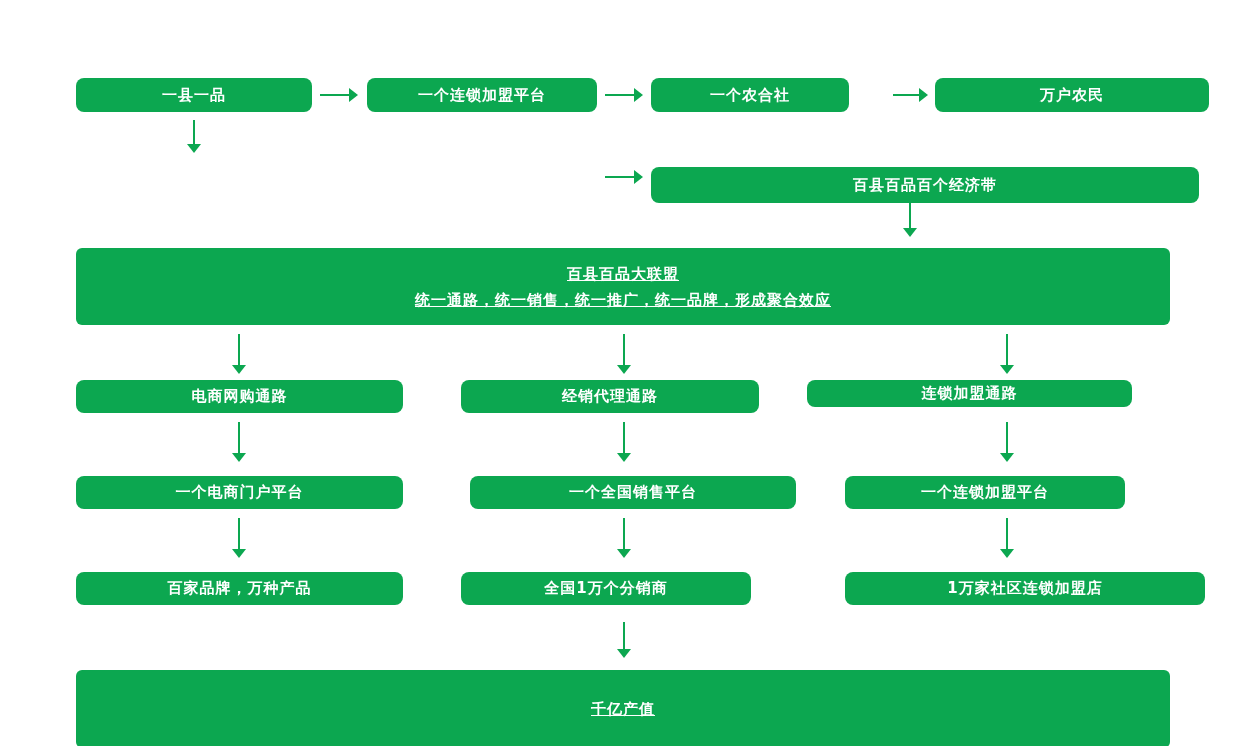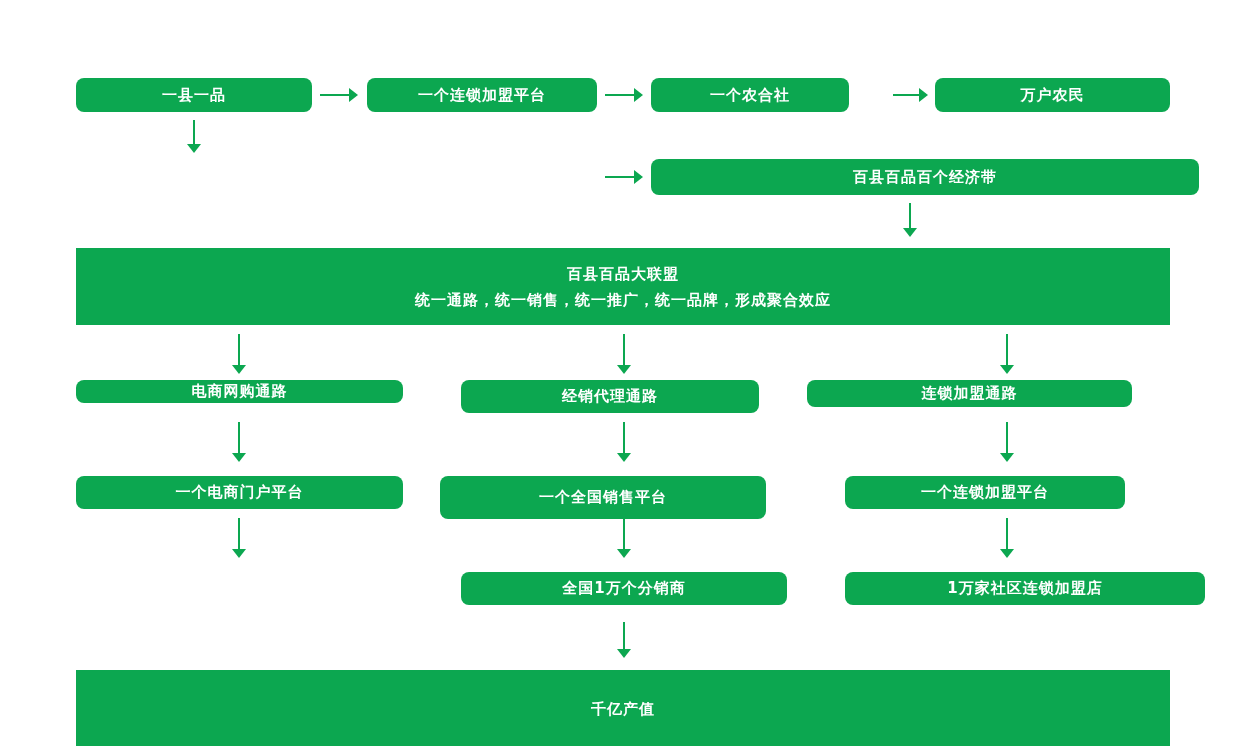--- a/index.html
+++ b/index.html
@@ -27,22 +27,23 @@
     display: flex;
     align-items: center;
     justify-content: center;
     font-size: 15px;
     font-weight: bold;
     text-align: center;
     letter-spacing: 1px;
   }
   .node.big {
     flex-direction: column;
-    border-radius: 0;
+    border-radius: 6px;
     line-height: 26px;
+    text-decoration: underline;
   }
   .harrow { position: absolute; height: 14px; }
   .harrow .line {
     position: absolute; left: 0; right: 8px; top: 6px; height: 2px;
     background: var(--arrow);
   }
   .harrow .head {
     position: absolute; right: 0; top: 0; width: 0; height: 0;
     border-top: 7px solid transparent;
     border-bottom: 7px solid transparent;
@@ -73,32 +74,32 @@
   <div class="node" style="left:367px;top:42px;width:230px;height:34px">一个连锁加盟平台</div>
   <div class="harrow" style="left:605px;top:52px;width:38px">
       <span class="line"></span>
       <span class="head"></span>
     </div>
   <div class="node" style="left:651px;top:42px;width:198px;height:34px">一个农合社</div>
   <div class="harrow" style="left:893px;top:52px;width:35px">
       <span class="line"></span>
       <span class="head"></span>
     </div>
-  <div class="node" style="left:935px;top:42px;width:235px;height:34px">万户农民</div>
+  <div class="node" style="left:935px;top:42px;width:274px;height:34px">万户农民</div>
 
   <div class="varrow" style="left:187px;top:84px;height:33px">
       <span class="line"></span>
       <span class="head"></span>
     </div>
 
   <div class="harrow" style="left:605px;top:134px;width:38px">
       <span class="line"></span>
       <span class="head"></span>
     </div>
-  <div class="node" style="left:651px;top:123px;width:548px;height:36px">百县百品百个经济带</div>
+  <div class="node" style="left:651px;top:131px;width:548px;height:36px">百县百品百个经济带</div>
 
   <div class="varrow" style="left:903px;top:167px;height:34px">
       <span class="line"></span>
       <span class="head"></span>
     </div>
 
   <div class="node big" style="left:76px;top:212px;width:1094px;height:77px">
     <span>百县百品大联盟</span>
     <span>统一通路，统一销售，统一推广，统一品牌，形成聚合效应</span>
   </div>
@@ -109,55 +110,56 @@
     </div>
   <div class="varrow" style="left:617px;top:298px;height:40px">
       <span class="line"></span>
       <span class="head"></span>
     </div>
   <div class="varrow" style="left:1000px;top:298px;height:40px">
       <span class="line"></span>
       <span class="head"></span>
     </div>
 
-  <div class="node" style="left:76px;top:344px;width:327px;height:23px">电商网购通路</div>
+  <div class="node" style="left:76px;top:344px;width:327px;height:33px">电商网购通路</div>
   <div class="node" style="left:461px;top:344px;width:298px;height:33px">经销代理通路</div>
   <div class="node" style="left:807px;top:344px;width:325px;height:27px">连锁加盟通路</div>
 
   <div class="varrow" style="left:232px;top:386px;height:40px">
       <span class="line"></span>
       <span class="head"></span>
     </div>
   <div class="varrow" style="left:617px;top:386px;height:40px">
       <span class="line"></span>
       <span class="head"></span>
     </div>
   <div class="varrow" style="left:1000px;top:386px;height:40px">
       <span class="line"></span>
       <span class="head"></span>
     </div>
 
   <div class="node" style="left:76px;top:440px;width:327px;height:33px">一个电商门户平台</div>
-  <div class="node" style="left:440px;top:440px;width:326px;height:43px">一个全国销售平台</div>
+  <div class="node" style="left:470px;top:440px;width:326px;height:33px">一个全国销售平台</div>
   <div class="node" style="left:845px;top:440px;width:280px;height:33px">一个连锁加盟平台</div>
 
   <div class="varrow" style="left:232px;top:482px;height:40px">
       <span class="line"></span>
       <span class="head"></span>
     </div>
   <div class="varrow" style="left:617px;top:482px;height:40px">
       <span class="line"></span>
       <span class="head"></span>
     </div>
   <div class="varrow" style="left:1000px;top:482px;height:40px">
       <span class="line"></span>
       <span class="head"></span>
     </div>
 
-  <div class="node" style="left:461px;top:536px;width:326px;height:33px">全国1万个分销商</div>
+  <div class="node" style="left:76px;top:536px;width:327px;height:33px">百家品牌，万种产品</div>
+  <div class="node" style="left:461px;top:536px;width:290px;height:33px">全国1万个分销商</div>
   <div class="node" style="left:845px;top:536px;width:360px;height:33px">1万家社区连锁加盟店</div>
 
   <div class="varrow" style="left:617px;top:586px;height:36px">
       <span class="line"></span>
       <span class="head"></span>
     </div>
 
   <div class="node big" style="left:76px;top:634px;width:1094px;height:78px">千亿产值</div>
 
 </div>

